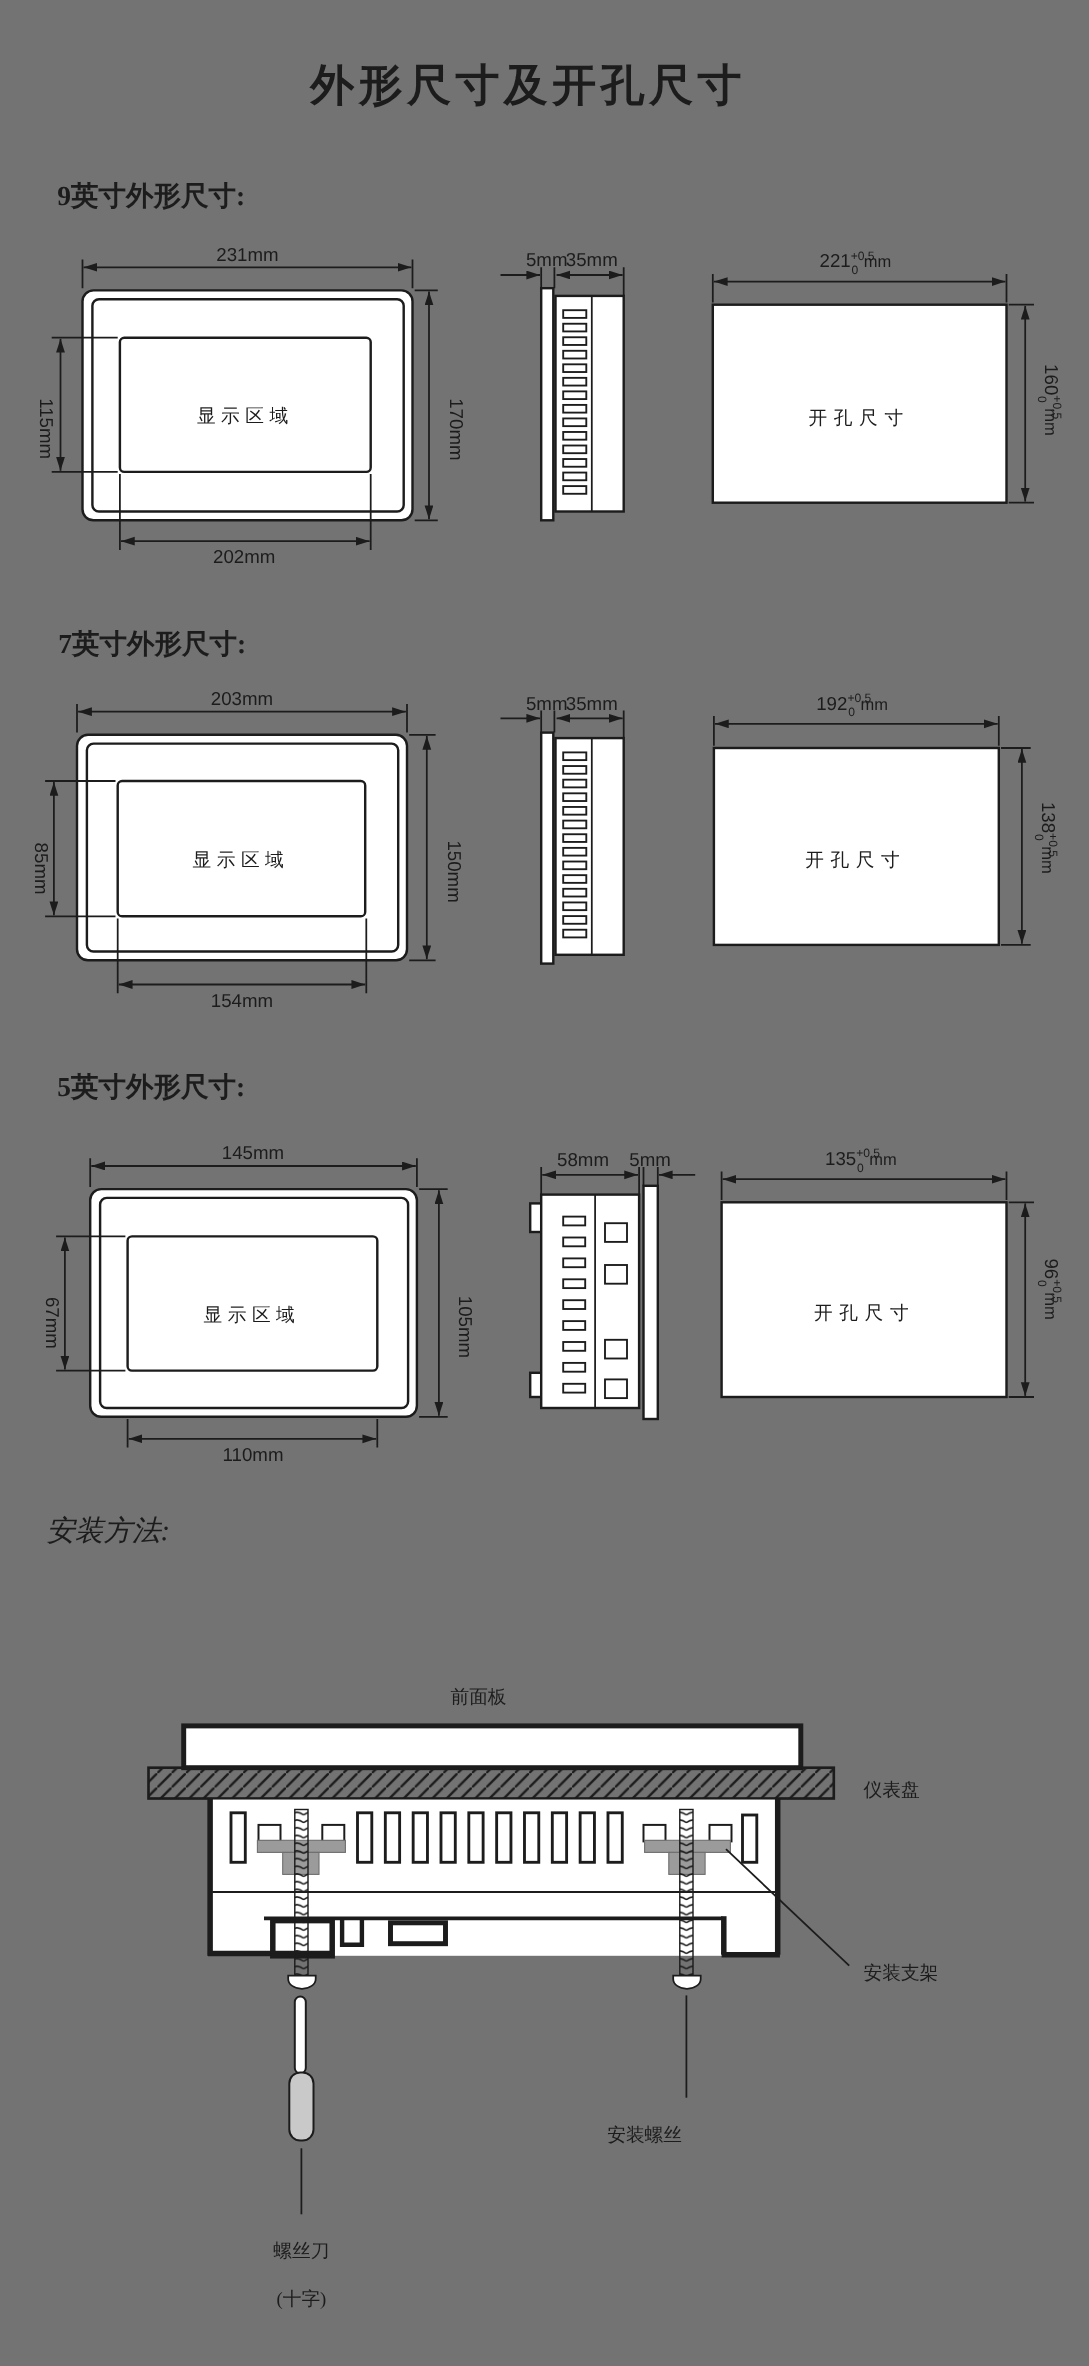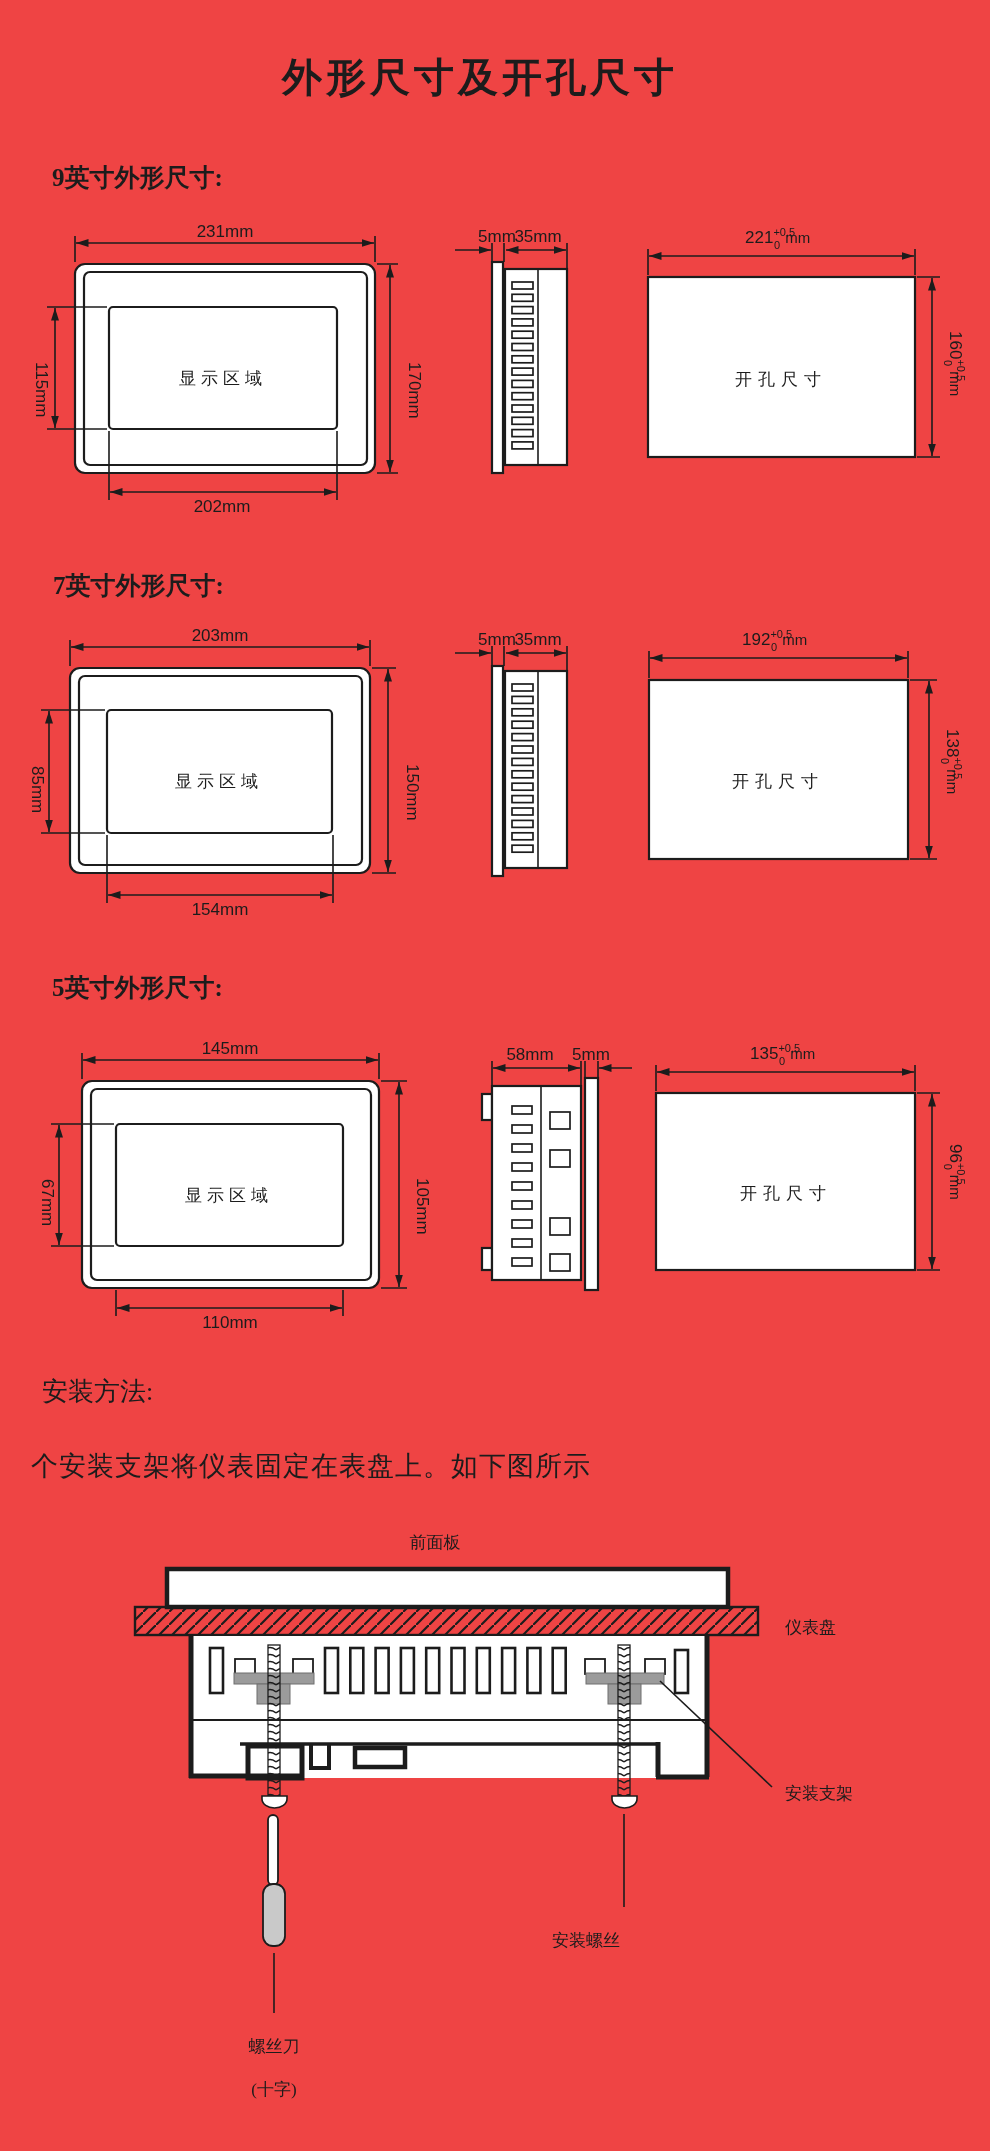--- a/index.html
+++ b/index.html
@@ -1,43 +1,42 @@
 <!DOCTYPE html>
 <html><head>
 <meta charset="utf-8">
 <style>
   html,body{margin:0;padding:0;background:#e8e8e8;}
-  .page{position:relative;width:990px;height:2151px;background:#ef4444;margin:0 auto;
+  .page{position:relative;width:990px;height:2151px;background:#737373;margin:0 auto;
         font-family:"Liberation Sans",sans-serif;color:#1c1c1c;overflow:hidden;}
   .hd{position:absolute;white-space:nowrap;}
   .title{left:180px;top:50px;width:600px;text-align:center;font-size:40px;font-weight:bold;
          letter-spacing:4px;font-family:"Liberation Sans",sans-serif;}
   .sec-h{font-size:25px;font-weight:bold;font-family:Liberation Serif, serif;}
-  .ser{font-family:"Liberation Serif",serif;}
+  .ser{font-family:"Liberation Serif",serif;font-style:italic;}
   .install-h{left:42px;top:1374px;font-size:26px;}
   .p1{left:97px;top:1408px;font-size:27px;letter-spacing:1px;}
   .p2{left:31px;top:1448px;font-size:27px;letter-spacing:1px;}
   svg{position:absolute;left:0;top:0;}
   svg text{fill:#1c1c1c;font-family:"Liberation Sans",sans-serif;font-size:17px;}
   svg text.cjk{font-family:"Liberation Serif",serif;}
   .ln{stroke:#1c1c1c;stroke-width:1.6;fill:none;}
   .part{stroke:#1c1c1c;stroke-width:2.2;fill:#fff;}
   .thick{stroke:#1c1c1c;fill:none;}
 </style>
 </head>
 <body>
 
 <div class="page">
 
   <div class="hd title">外形尺寸及开孔尺寸</div>
   <div class="hd sec-h" style="left:52px;top:161px">9英寸外形尺寸:</div>
   <div class="hd sec-h" style="left:53px;top:569px">7英寸外形尺寸:</div>
   <div class="hd sec-h" style="left:52px;top:971px">5英寸外形尺寸:</div>
   <div class="hd ser install-h">安装方法:</div>
-  <div class="hd ser p2">个安装支架将仪表固定在表盘上。如下图所示</div>
 
   <svg width="990" height="2151" viewBox="0 0 990 2151">
     <defs>
       <marker id="me" markerUnits="userSpaceOnUse" markerWidth="14" markerHeight="10" refX="12.5" refY="4" orient="auto">
         <path d="M0,0 L12.5,4 L0,8 Z" fill="#1c1c1c"></path>
       </marker>
       <marker id="ms" markerUnits="userSpaceOnUse" markerWidth="14" markerHeight="10" refX="12.5" refY="4" orient="auto-start-reverse">
         <path d="M0,0 L12.5,4 L0,8 Z" fill="#1c1c1c"></path>
       </marker>
       <pattern id="hatch" width="13" height="13" patternUnits="userSpaceOnUse">

